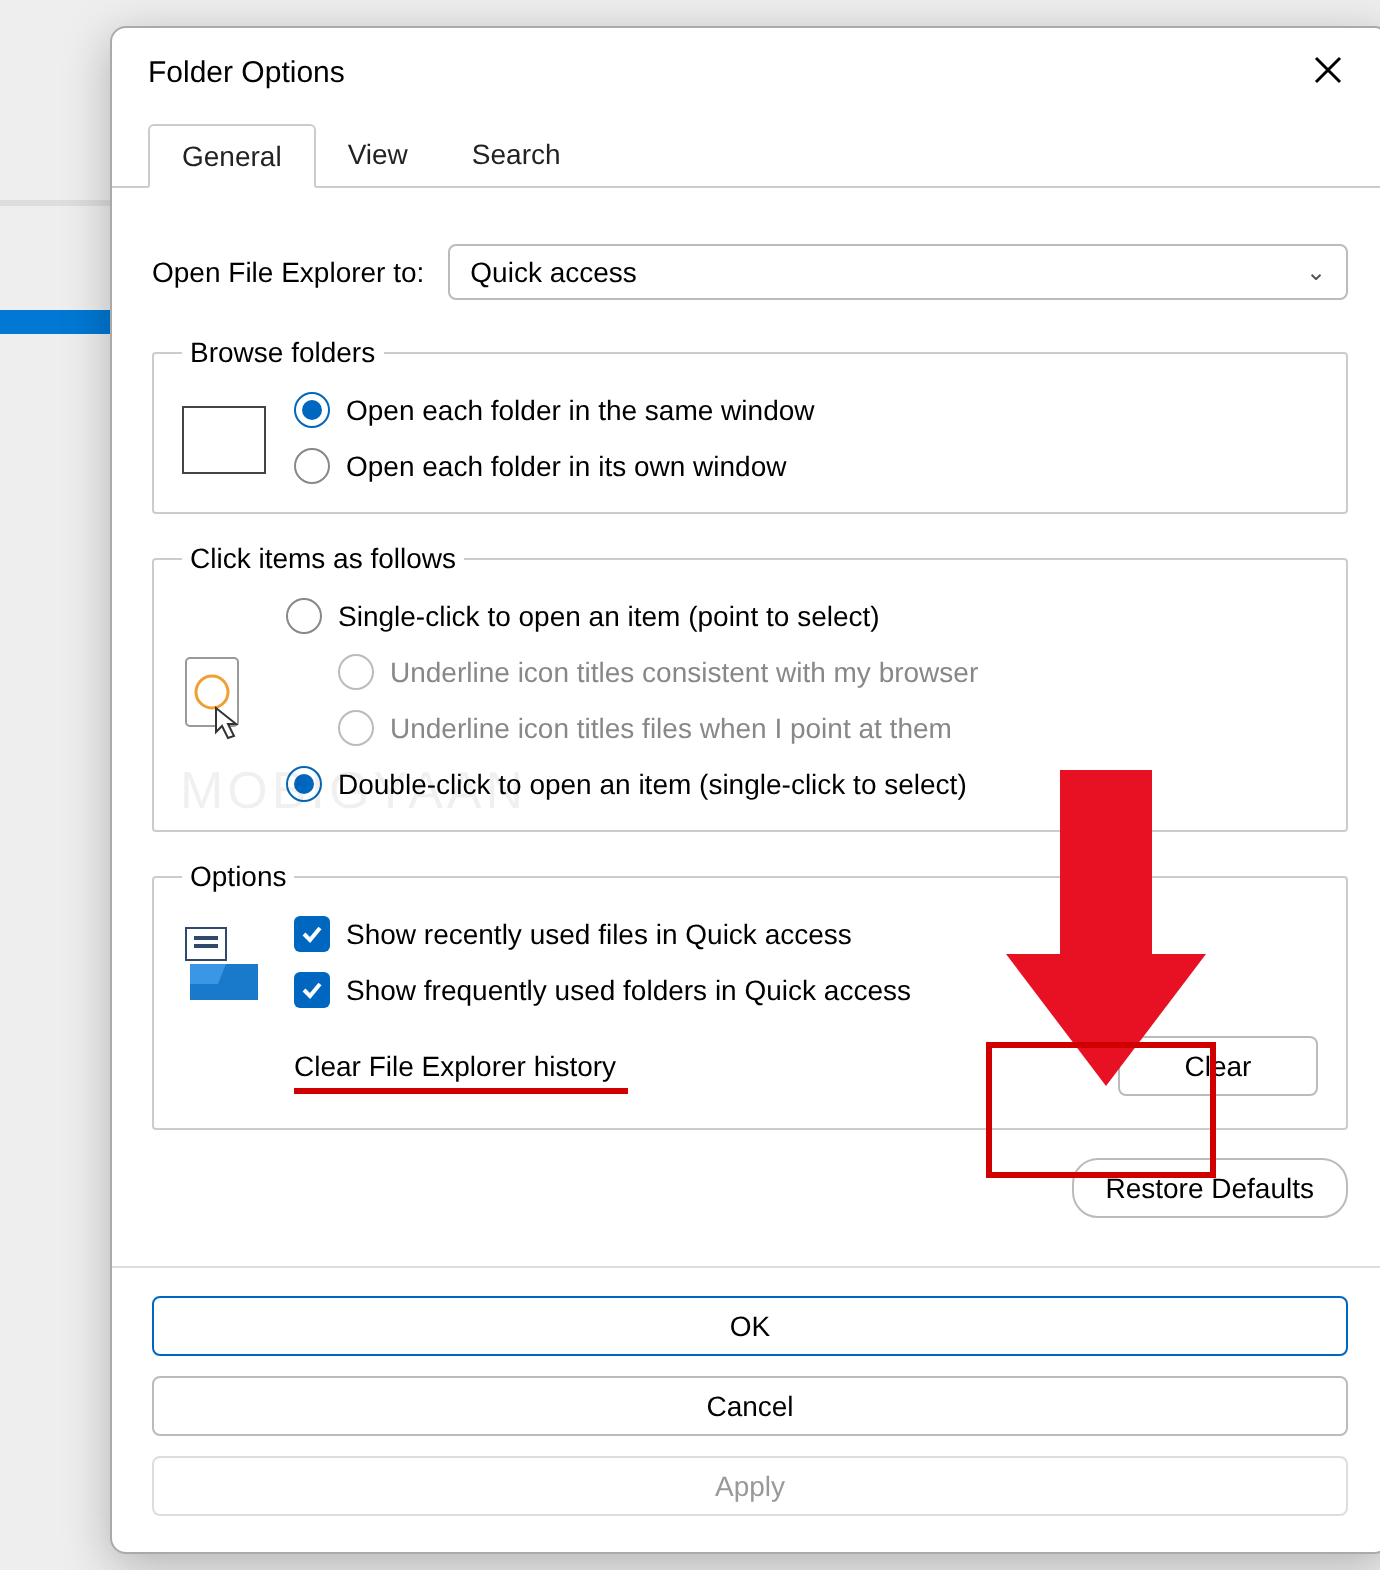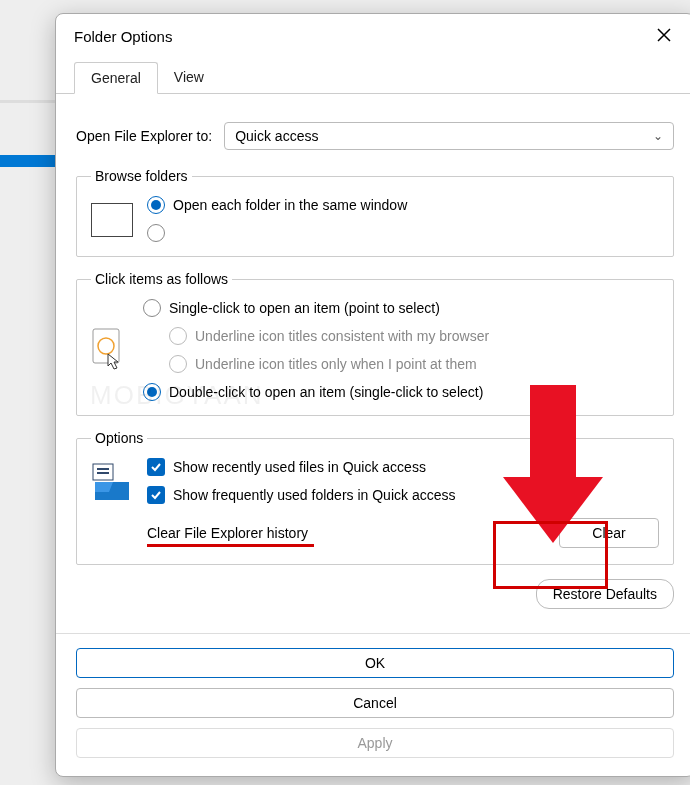--- a/index.html
+++ b/index.html
@@ -234,20 +234,21 @@
         <svg viewBox="0 0 14 14">
             <path d="M1 1 L13 13 M13 1 L1 13" stroke="#000" stroke-width="1.5" fill="none"></path>
           </svg>
       </span>
     </div>
   </div>
 
   <div class="tabs">
     <div class="tab active">General</div>
     <div class="tab">View</div>
+    <div class="tab">Search</div>
   </div>
 
   <div class="body">
 
     <div class="row">
       <span>Open File Explorer to:</span>
       <div class="select">
         <span>Quick access</span>
         <span class="chevron">⌄</span>
       </div>
@@ -259,20 +260,21 @@
         <div class="folder-icon"></div>
         <div class="opt-col">
           <label class="opt">
             <span class="radio checked">
                 <span class="dot"></span>
               </span>
             <span>Open each folder in the same window</span>
           </label>
           <label class="opt">
             <span class="radio"></span>
+            <span>Open each folder in its own window</span>
           </label>
         </div>
       </div>
     </fieldset>
 
     <fieldset>
       <legend>Click items as follows</legend>
       <div class="f-inner">
         <div class="cursor-icon">
           <svg viewBox="0 0 36 46">
@@ -285,21 +287,21 @@
           <label class="opt">
             <span class="radio"></span>
             <span>Single-click to open an item (point to select)</span>
           </label>
           <label class="opt disabled indent">
             <span class="radio disabled"></span>
             <span>Underline icon titles consistent with my browser</span>
           </label>
           <label class="opt disabled indent">
             <span class="radio disabled"></span>
-            <span>Underline icon titles only when I point at them</span>
+            <span>Underline icon titles files when I point at them</span>
           </label>
           <label class="opt">
             <span class="radio checked">
                 <span class="dot"></span>
               </span>
             <span>Double-click to open an item (single-click to select)</span>
           </label>
         </div>
       </div>
     </fieldset>

